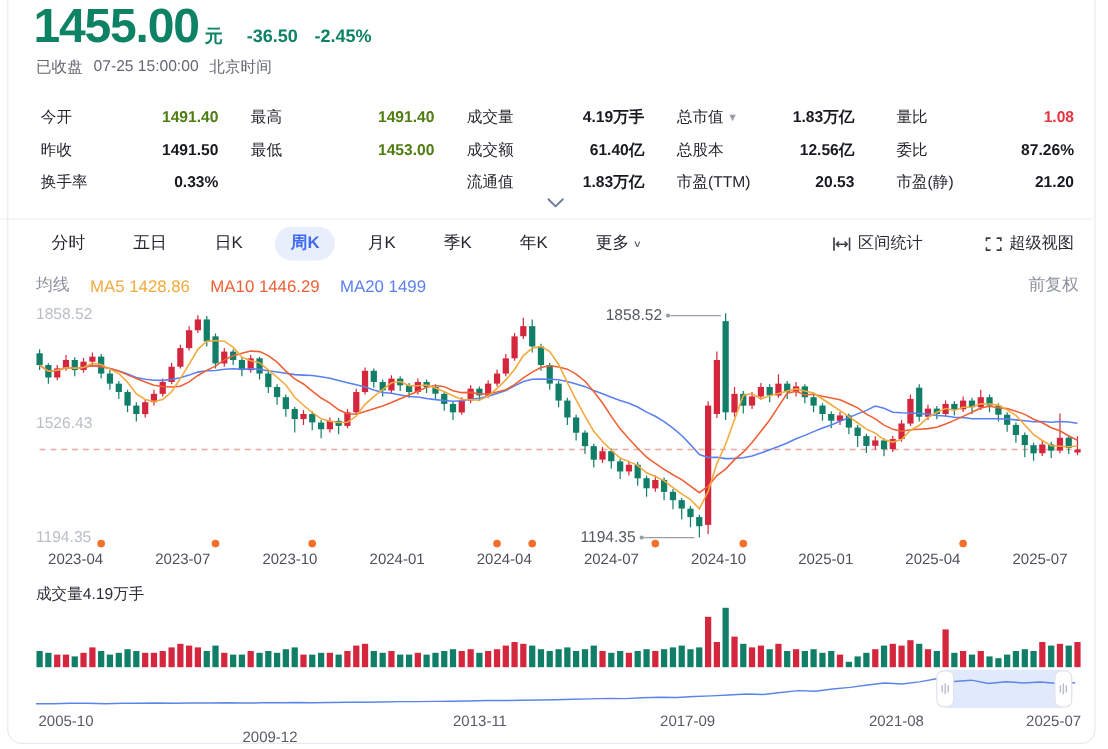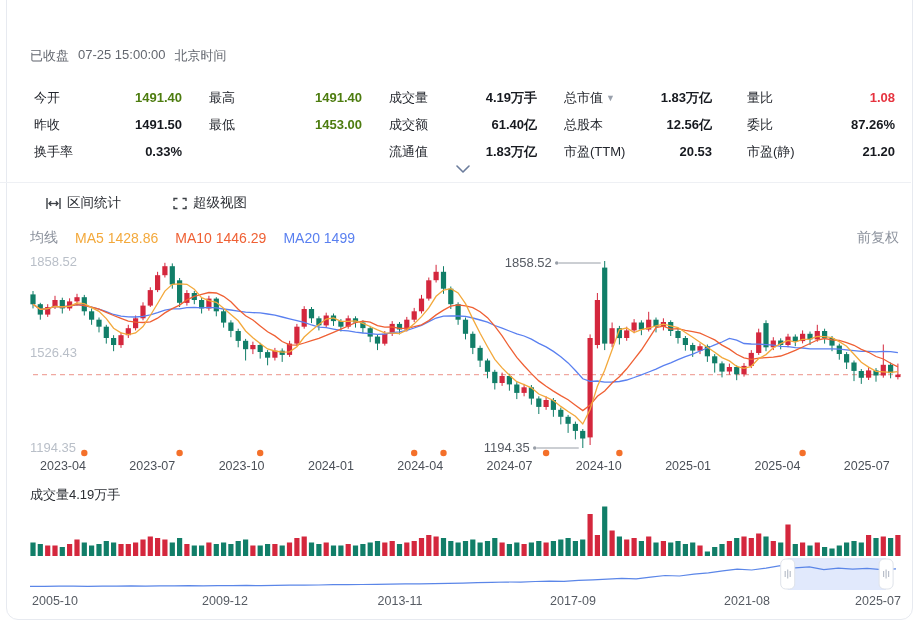--- a/index.html
+++ b/index.html
@@ -54,20 +54,26 @@
   #minidates{position:absolute;left:24px;top:594px;width:886px;height:16px;}
   .minidate{position:absolute;transform:translateX(-50%);font-size:12.5px;color:#565b63;white-space:nowrap;}
   svg{display:block;}
 </style>
 </head>
 <body>
 
 <div id="app">
   <div class="card-border"></div>
 
+  <div class="price-row">
+    <span class="big-price">1455.00</span>
+    <span class="unit">元</span>
+    <span class="chg">-36.50</span>
+    <span class="chg2">-2.45%</span>
+  </div>
   <div class="status-row">
     <span>已收盘</span>
     <span>07-25 15:00:00</span>
     <span>北京时间</span>
   </div>
 
   <div class="stats" id="stats" style="left: 30px;">
       <div class="stat-col" style="left: 4px; width: 148px;">
         <div class="stat-cell">
           <span class="stat-label">今开</span>
@@ -138,20 +144,33 @@
 
   <div class="collapse-btn">
     <svg width="14" height="9" viewBox="0 0 14 9">
       <polyline points="1,1 7,7 13,1" fill="none" stroke="#6b7c9c" stroke-width="1.6" stroke-linecap="round" stroke-linejoin="round"></polyline>
     </svg>
   </div>
 
   <div class="divider"></div>
 
   <div class="tabbar">
+    <div class="tabs" id="tabs">
+        <div class="tab">分时</div>
+        <div class="tab">五日</div>
+        <div class="tab">日K</div>
+        <div class="tab active">周K</div>
+        <div class="tab">月K</div>
+        <div class="tab">季K</div>
+        <div class="tab">年K</div>
+        <div class="tab more-tab">
+          <span>更多</span>
+          <span class="more-caret">∨</span>
+        </div>
+      </div>
     <div class="right-btns">
       <div class="tool-btn">
         <svg width="15" height="13" viewBox="0 0 15 13">
           <line x1="1" y1="1" x2="1" y2="12" stroke="#3c4046" stroke-width="1.4"></line>
           <line x1="14" y1="1" x2="14" y2="12" stroke="#3c4046" stroke-width="1.4"></line>
           <line x1="3" y1="6.5" x2="12" y2="6.5" stroke="#3c4046" stroke-width="1.3"></line>
           <polyline points="5.2,4.3 3,6.5 5.2,8.7" fill="none" stroke="#3c4046" stroke-width="1.3"></polyline>
           <polyline points="9.8,4.3 12,6.5 9.8,8.7" fill="none" stroke="#3c4046" stroke-width="1.3"></polyline>
         </svg>
         <span>区间统计</span>
@@ -591,19 +610,19 @@
         <g>
           <rect x="855.1" y="2" width="14" height="30" rx="5" fill="#ffffff" stroke="#dfe3ea" stroke-width="1"></rect>
           <line x1="859.6" y1="14" x2="859.6" y2="20" stroke="#b9bfca" stroke-width="1.2"></line>
           <line x1="862.1" y1="12.5" x2="862.1" y2="21.5" stroke="#b9bfca" stroke-width="1.2"></line>
           <line x1="864.6" y1="14" x2="864.6" y2="20" stroke="#b9bfca" stroke-width="1.2"></line>
         </g>
       </svg>
     </div>
   <div id="minidates">
       <div class="minidate" style="left: 31px;">2005-10</div>
-      <div class="minidate" style="left: 201px;">2009-12</div>
+      <div class="minidate" style="left: 201px; margin-top: 13px;">2009-12</div>
       <div class="minidate" style="left: 376px;">2013-11</div>
       <div class="minidate" style="left: 549px;">2017-09</div>
       <div class="minidate" style="left: 723px;">2021-08</div>
       <div class="minidate" style="left: 854px;">2025-07</div>
     </div>
 </div>
 
 </body></html>

